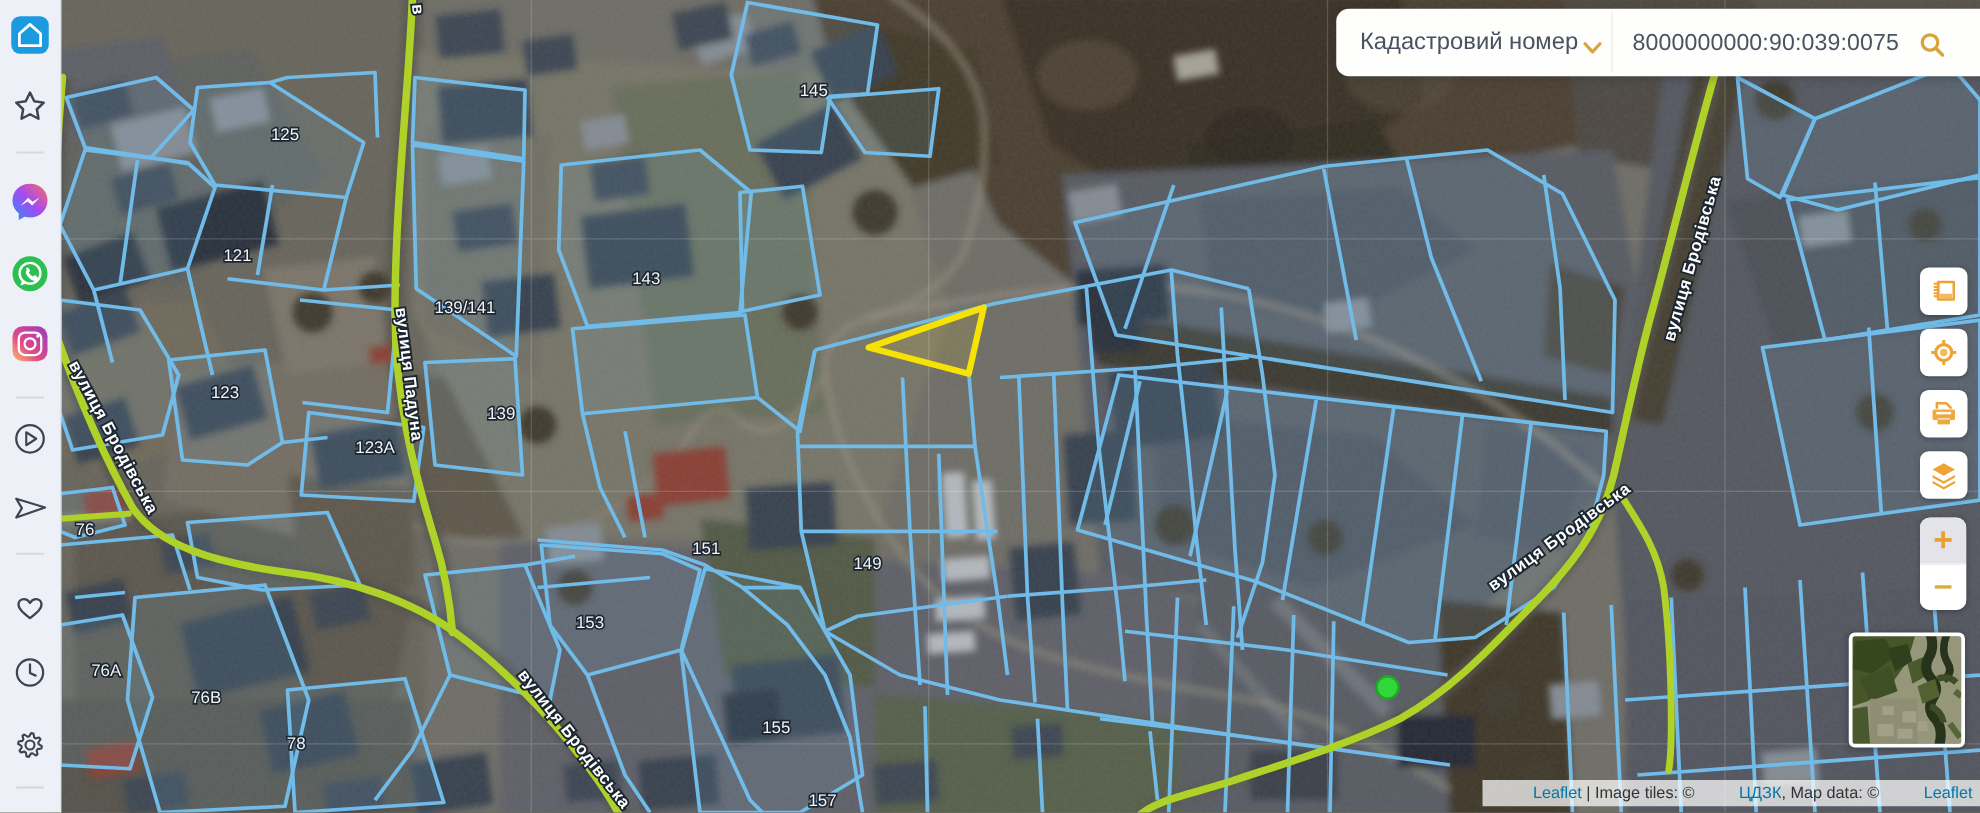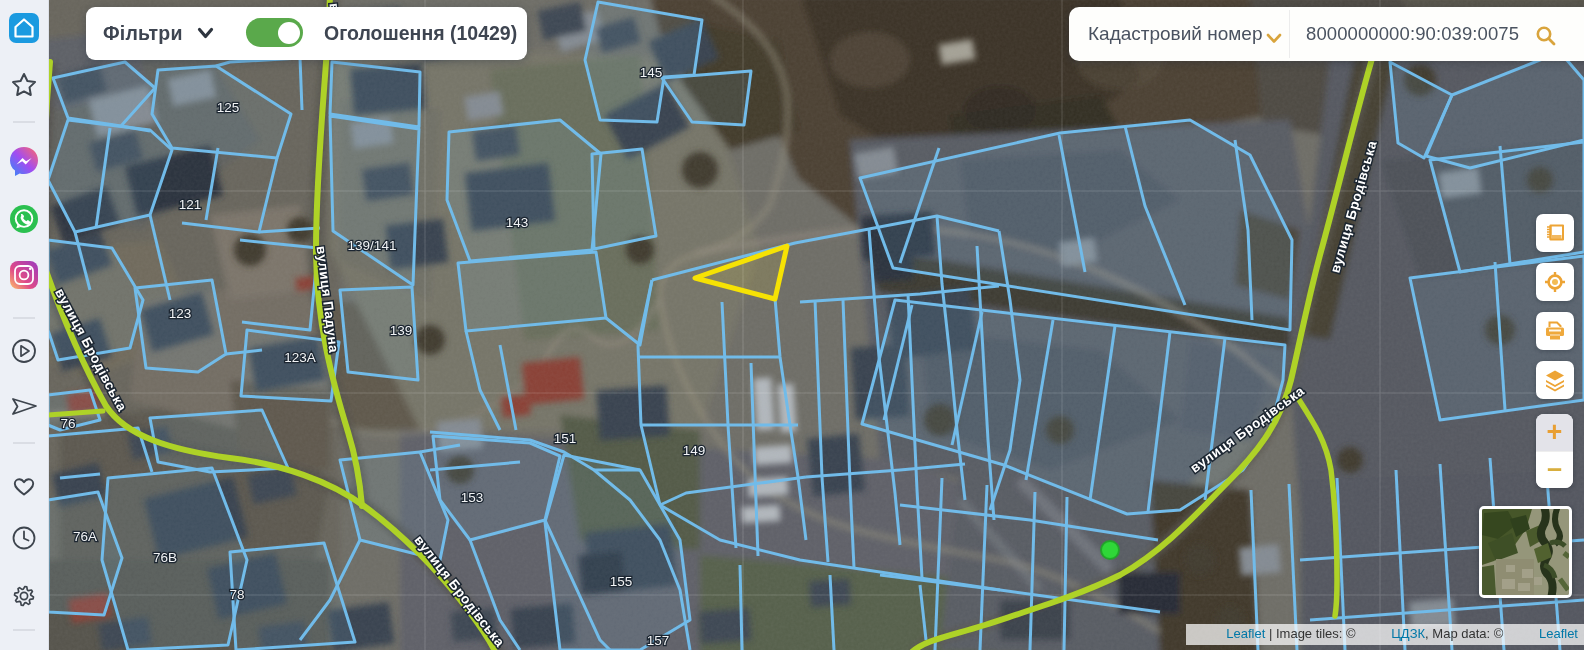--- a/index.html
+++ b/index.html
@@ -451,34 +451,20 @@
 
 <g>
           <path d="M24.9 586.5 L26.8 586.9 L27.3 589.9 L28.4 590.7 L31.4 590.0 L32.4 591.5 L30.6 594.0 L30.9 595.3 L33.5 596.9 L33.1 598.8 L30.1 599.3 L29.3 600.4 L30.0 603.4 L28.5 604.4 L26.0 602.6 L24.7 602.9 L23.1 605.5 L21.2 605.1 L20.7 602.1 L19.6 601.3 L16.6 602.0 L15.6 600.5 L17.4 598.0 L17.1 596.7 L14.5 595.1 L14.9 593.2 L17.9 592.7 L18.7 591.6 L18.0 588.6 L19.5 587.6 L22.0 589.4 L23.3 589.1 Z" fill="none" stroke="#3e454e" stroke-width="1.7" stroke-linejoin="round"></path>
 <circle cx="24" cy="596" r="3.6" fill="none" stroke="#3e454e" stroke-width="1.7"></circle>
         </g>
 
 <line x1="13" y1="630" x2="35" y2="630" stroke="#d3d7de" stroke-width="1.5"></line>
 </svg>
 </div>
 
-<div id="pill">
-
-  <span class="flt">Фільтри</span>
-
-  <svg class="chev" width="17" height="13" viewBox="0 0 17 13">
-        <path d="M2.5 2.5 L8.5 9.5 L14.5 2.5" fill="none" stroke="#2e353f" stroke-width="3.2" stroke-linecap="round" stroke-linejoin="round"></path>
-      </svg>
-
-  <span class="toggle">
-        <span class="knob"></span>
-      </span>
-
-  <span class="ann">Оголошення (10429)</span>
-</div>
 
 <div id="search">
 
   <span class="lab">Кадастровий номер</span>
   <svg style="position:absolute;left:197px;top:26px" width="16" height="11" viewBox="0 0 16 11">
         <path d="M2 2 L8 8.5 L14 2" fill="none" stroke="#d9a43c" stroke-width="2.6" stroke-linecap="round" stroke-linejoin="round"></path>
       </svg>
   <span class="div"></span>
 
   <span class="num">8000000000:90:039:0075</span>

